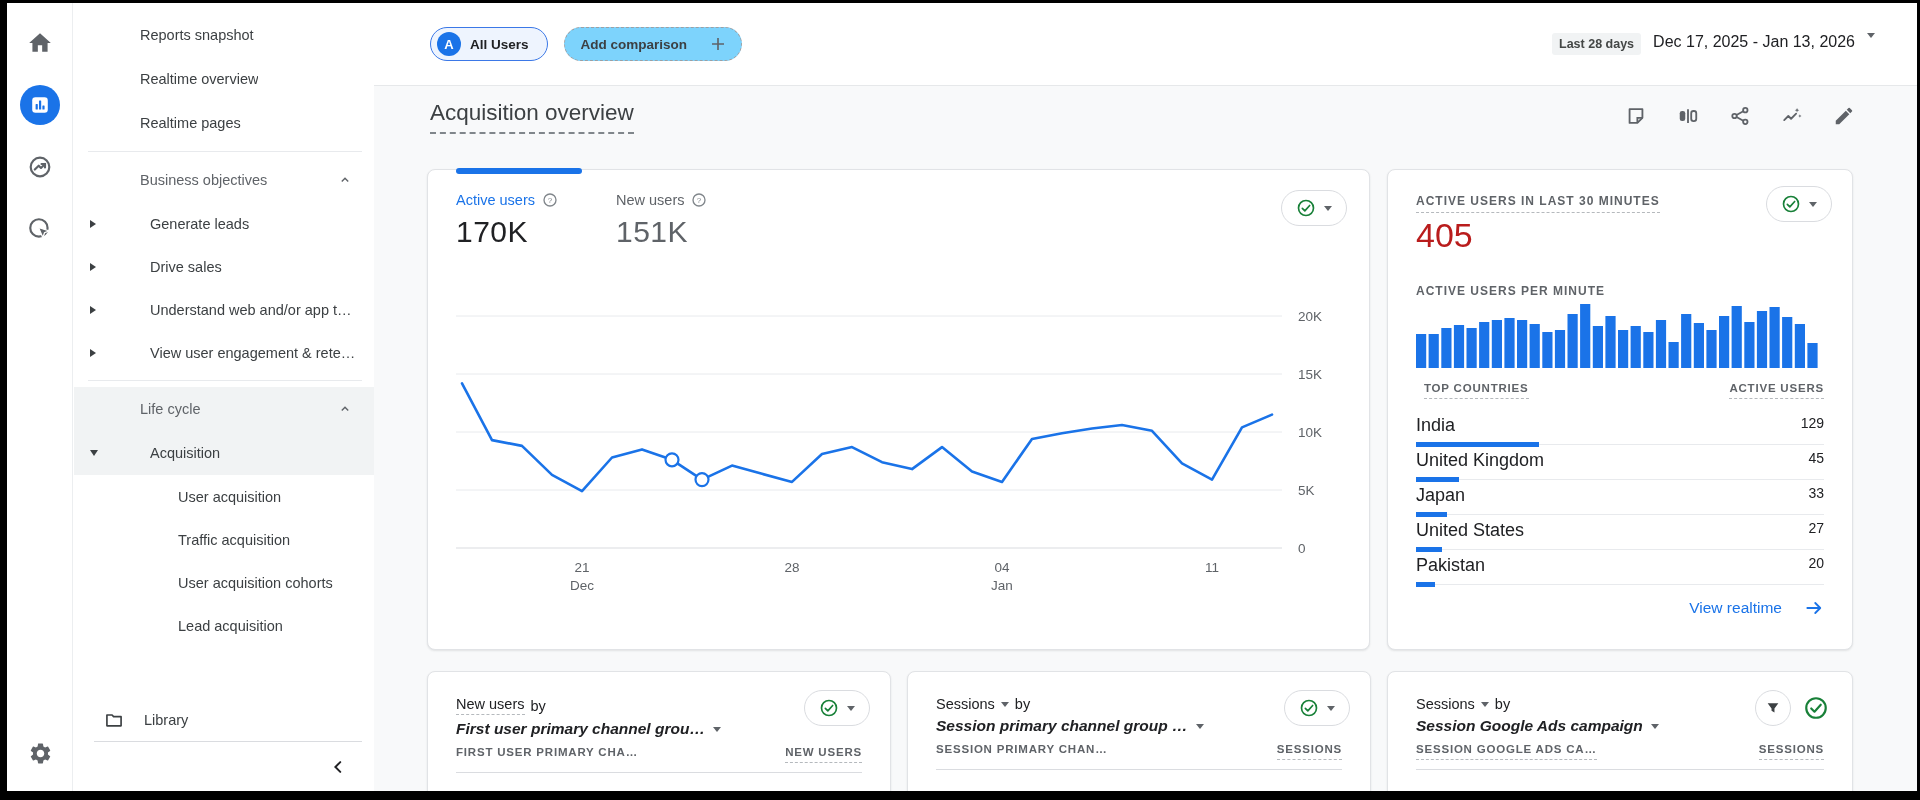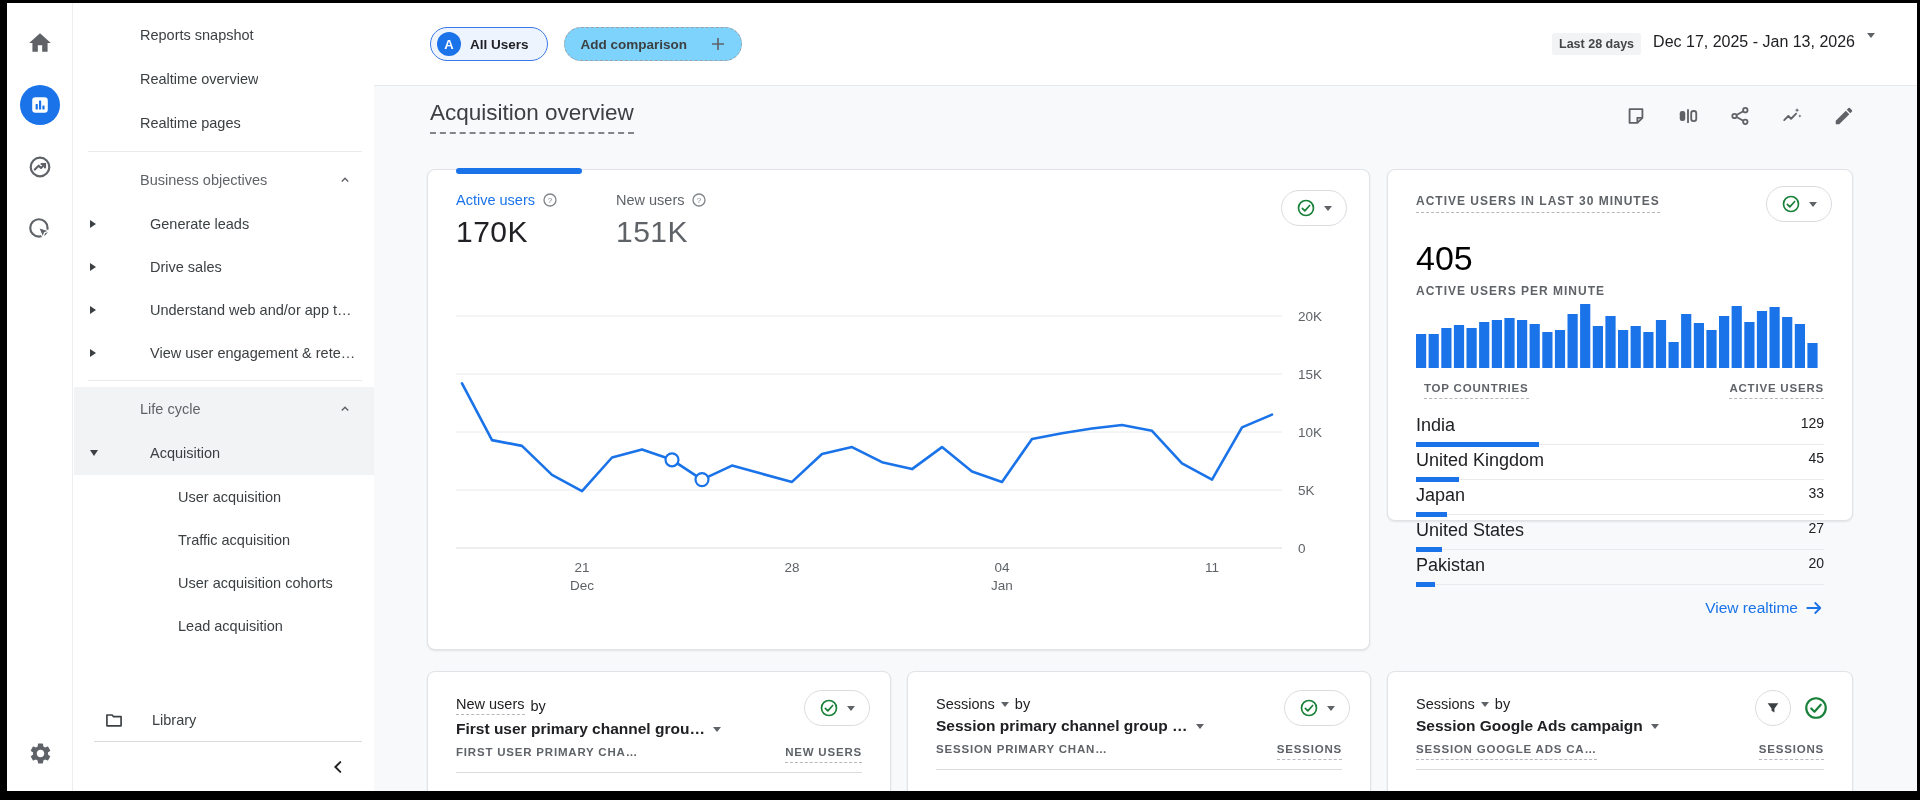--- a/index.html
+++ b/index.html
@@ -29,21 +29,21 @@
   .h43 { height:43px; }
   .tri-wrap { width:20px; display:flex; justify-content:flex-start; }
   .tri-r { width:0; height:0; border-left:6px solid #3c4043; border-top:4.5px solid transparent; border-bottom:4.5px solid transparent; }
   .tri-d { width:0; height:0; border-top:6px solid #3c4043; border-left:4.5px solid transparent; border-right:4.5px solid transparent; }
   .indent-tri { padding-left:16px; }
   .indent-child { padding-left:64px; }
   .row-gray { background:#f1f3f4; }
   .row-selected { background:#e8f0fe; color:#1a73e8; font-weight:500; }
   .side-divider { height:1px; background:#e8eaed; margin:6px 12px 6px 14px; }
   .side-library { position:absolute; top:695px; left:0; right:0; height:44px; display:flex;
-                  align-items:center; padding-left:30px; gap:28px; font-size:14.5px; color:#3c4043; cursor:pointer; }
+                  align-items:center; padding-left:30px; gap:20px; font-size:14.5px; color:#3c4043; cursor:pointer; }
   .side-divider2 { position:absolute; top:738px; left:20px; right:12px; height:1px; background:#dadce0; }
   .collapse-btn { position:absolute; right:22px; top:750px; width:28px; height:28px;
                   display:flex; align-items:center; justify-content:center; cursor:pointer; }
 
   
   .main { position:absolute; left:367px; top:0; right:0; bottom:0; background:#f8f9fa; }
   .topbar { position:absolute; top:0; left:0; right:0; height:83px; background:#fff;
             border-bottom:1px solid #e6e8ea; display:flex; align-items:center; padding-left:56px; }
   .pill-all { display:inline-flex; align-items:center; gap:9px; height:34px; padding:0 18px 0 6px;
               border:1px solid #3b78e7; border-radius:17px; background:#eef4fe; cursor:pointer; }
@@ -73,44 +73,44 @@
   .metric.blue .mlabel { color:#1a73e8; }
   .metric.gray .mlabel { color:#5f6368; }
   .metric .mvalue { font-size:30px; color:#202124; margin-top:7px; letter-spacing:.5px; }
   .metric.gray .mvalue { color:#5f6368; }
   .status-pill { position:absolute; top:20px; right:22px; height:36px; width:66px; border:1px solid #dadce0;
                  border-radius:18px; background:#fff; display:flex; align-items:center; justify-content:center;
                  gap:8px; cursor:pointer; }
   .chartbox { position:absolute; left:28px; top:128px; width:888px; height:300px; }
 
   
-  .rt-card { left:1013px; top:166px; width:466px; height:352px; }
+  .rt-card { left:1013px; top:166px; width:466px; height:481px; }
   .rt-title { position:absolute; top:24px; left:28px; font-size:12px; font-weight:bold; letter-spacing:1px;
               color:#5f6368; padding-bottom:4px; border-bottom:1.5px dashed #b5b9bd; }
   .rt-pill { top:16px; right:20px; }
-  .rt-value { position:absolute; top:46px; left:28px; font-size:34px; color:#000000;margin-top:23px; }
+  .rt-value { position:absolute; top:46px; left:28px; font-size:34px; color:#b91c1c; }
   .rt-permin { position:absolute; top:114px; left:28px; font-size:12px; font-weight:bold; letter-spacing:1px; color:#5f6368; }
   .rt-bars { position:absolute; top:134px; left:28px; width:404px; height:64px; }
   .rt-tablehead { position:absolute; top:212px; left:36px; right:28px; display:flex; justify-content:space-between;
                   font-size:11.5px; font-weight:bold; letter-spacing:.8px; color:#5f6368; }
   .rt-tablehead span { padding-bottom:4px; border-bottom:1.5px dashed #b5b9bd; }
   .rt-rows { position:absolute; top:240px; left:28px; right:28px; }
   .c-row { position:relative; height:35px; border-bottom:1px solid #e8eaed; }
   .c-name { position:absolute; left:0; top:5px; font-size:18px; color:#202124; }
   .c-val { position:absolute; right:0; top:5px; font-size:14px; color:#202124; }
   .country-bar { position:absolute; left:0; bottom:-3px; height:5px; background:#1a73e8; }
-  .rt-link { position:absolute; top:428px; right:28px; display:flex; align-items:center; gap:6px;
+  .rt-link { position:absolute; top:428px; right:28px; display:flex; align-items:center; gap:22px;
              color:#1a73e8; font-size:15.5px; font-weight:500; cursor:pointer; }
 
   
   .bot-card { top:668px; height:220px; padding:24px 28px; }
   .bc1 { left:53px; width:464px; } .bc2 { left:533px; width:464px; } .bc3 { left:1013px; width:466px; }
   .bc-line1 { font-size:14.5px; color:#202124; display:flex; align-items:center; gap:6px; }
   .bc-line1 .dashed { padding-bottom:2px; border-bottom:1.5px dashed #b5b9bd; }
-  .bc-line2 { margin-top:5px; font-size:15.5px; font-weight:bold; color:#202124; display:flex; align-items:center; gap:8px; }
+  .bc-line2 { margin-top:5px; font-size:15.5px; font-weight:bold; color:#202124; display:flex; align-items:center; gap:8px;font-style:italic; }
   .bc-cols { margin-top:8px; display:flex; justify-content:space-between; font-size:11.5px; font-weight:bold;
              letter-spacing:.8px; color:#5f6368; }
   .bc-cols .dotted { padding-bottom:4px; border-bottom:1.5px dashed #b5b9bd; }
   .bc-divider { margin-top:9px; border-top:1px solid #dadce0; }
   .bc-pill { top:18px; right:20px; }
   .circle-btns { position:absolute; top:18px; right:20px; display:flex; align-items:center; gap:9px; }
   .circle-btn { width:36px; height:36px; border:1px solid #dadce0; border-radius:50%;
                 display:flex; align-items:center; justify-content:center; background:#fff; cursor:pointer; }
   .check-only { width:32px; height:32px; display:flex; align-items:center; justify-content:center; cursor:pointer; }
 

